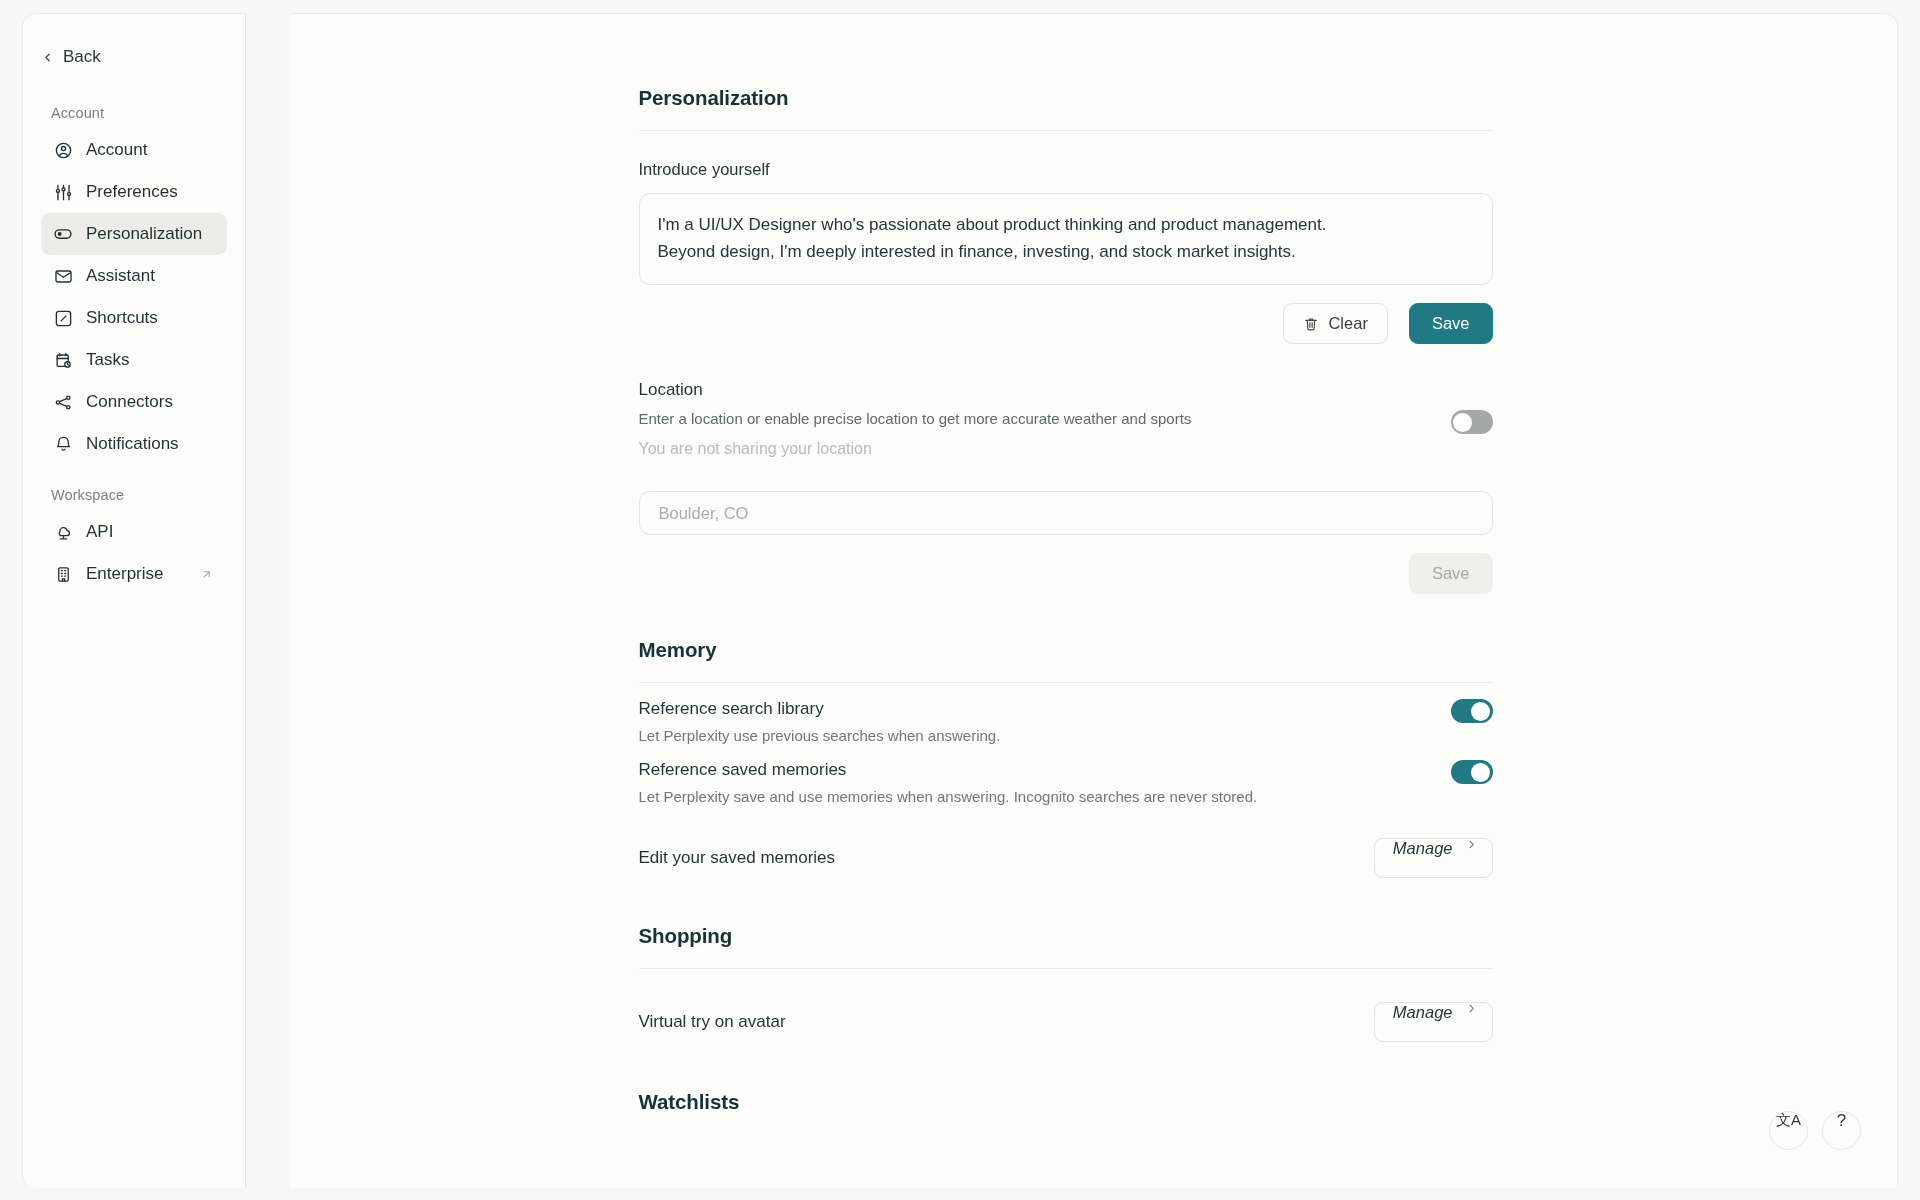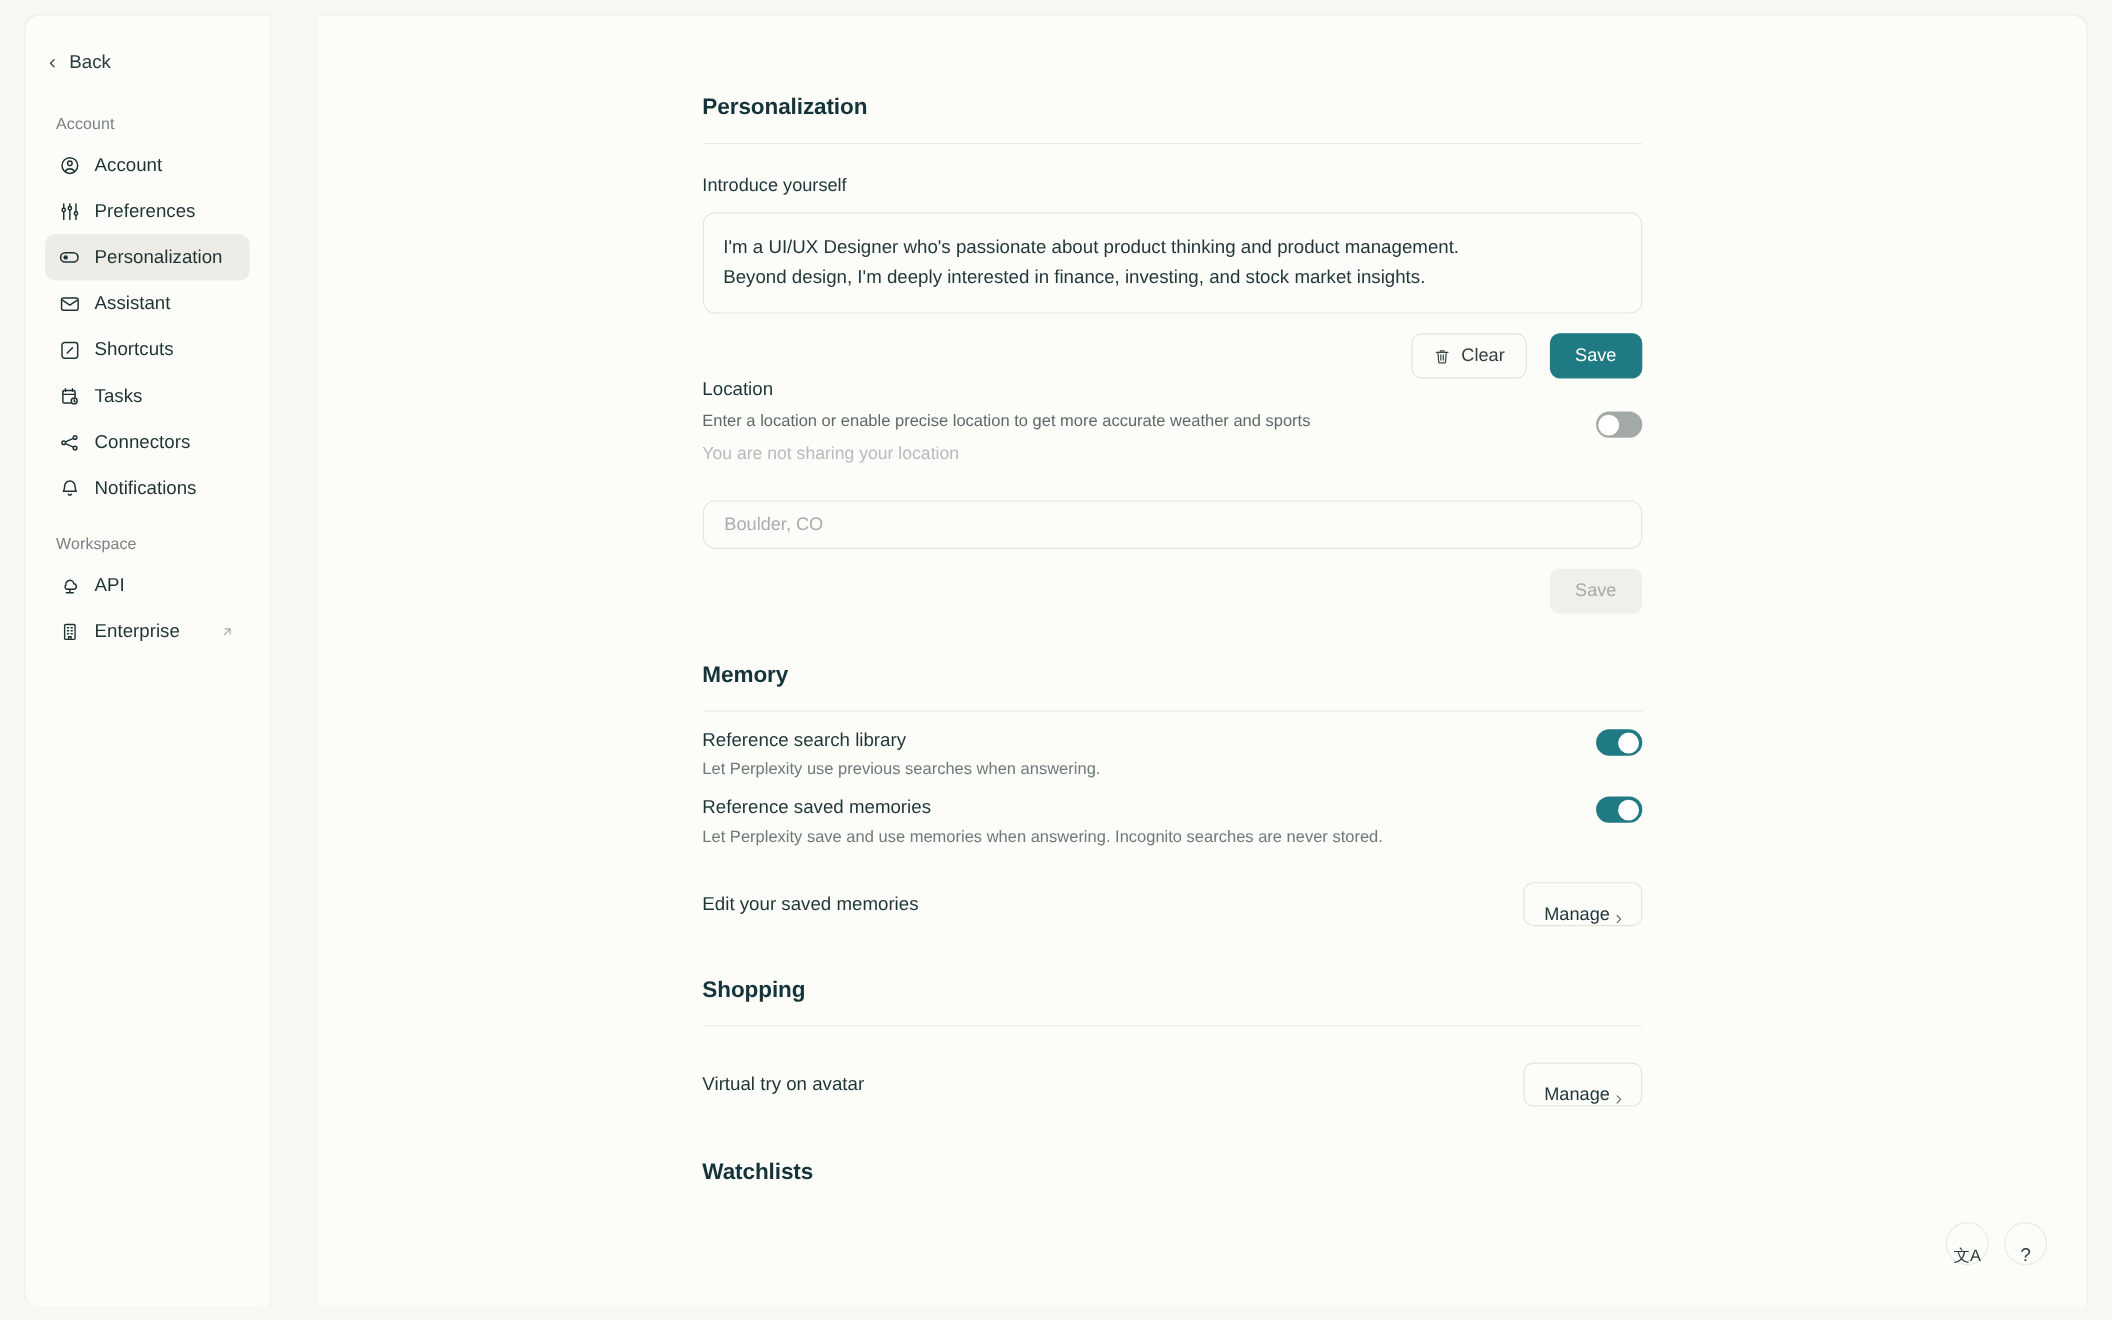--- a/index.html
+++ b/index.html
@@ -110,21 +110,21 @@
     gap: 9px;
     font-size: 16.5px;
     cursor: pointer;
     padding: 0 19px;
     border: 1px solid transparent;
   }
   .btn-outline { background: #fcfcf9; border-color: #e4e3dc; color: #33403f; }
   .btn-primary { background: #1f7a84; color: #ffffff; border-color: #1f7a84; padding: 0 22px; }
   .btn-disabled { background: #f0efe9; color: #a6aba7; padding: 0 22px; cursor: default; }
 
-  .loc-head { }
+  .loc-head { margin-top: 36px; }
   .loc-title { font-size: 17px; color: #1e3537; font-weight: 400; }
   .loc-desc { font-size: 15px; color: #5d6a68; margin-top: 10px; }
   .loc-status { font-size: 16px; color: #b6bcb8; margin-top: 13px; }
 
   .row-flex { display: flex; align-items: flex-start; justify-content: space-between; }
 
   .toggle {
     width: 42px; height: 24px; border-radius: 13px;
     background: #a3aaa6; position: relative; flex: 0 0 auto; cursor: pointer;
   }
@@ -151,39 +151,40 @@
   .mem-block { margin-top: 16px; }
   .mem-row { display:flex; align-items:flex-start; justify-content: space-between; }
   .mem-title { font-size: 17px; color: #1e3537; }
   .mem-desc { font-size: 15px; color: #6e7a77; margin-top: 8px; }
 
   .manage-btn {
     height: 40px;
     border: 1px solid #e4e3dc;
     border-radius: 9px;
     background: #fcfcf9;
-    display: inline-flex; align-items: flex-end; gap: 2px;
+    display: inline-flex; align-items: flex-start; gap: 13px;
     padding: 0 15px 0 18px;
     font-size: 16.5px; color: #23383b;
     cursor: pointer;
+    font-style: italic;
   }
   .manage-btn .chev { width: 11px; height: 11px; opacity: .75; }
 
   .edit-row { display:flex; align-items:center; justify-content: space-between; margin-top: 33px; }
   .edit-label { font-size: 17px; color: #1e3537; }
 
   
   .fabs {
     position: absolute; right: 36px; bottom: 38px;
     display: flex; gap: 14px;
   }
   .fab {
     width: 39px; height: 39px; border-radius: 50%;
     background: #fcfcf9; border: 1px solid #e9e8e1;
-    display:flex; align-items:flex-end; justify-content:center;
+    display:flex; align-items:flex-start; justify-content:center;
     cursor: pointer; color: #2b3a3a;
     font-size: 17px;
   }
   svg { display: block; }
 </style>
 </head>
 <body>
 
 <div class="app">
 

